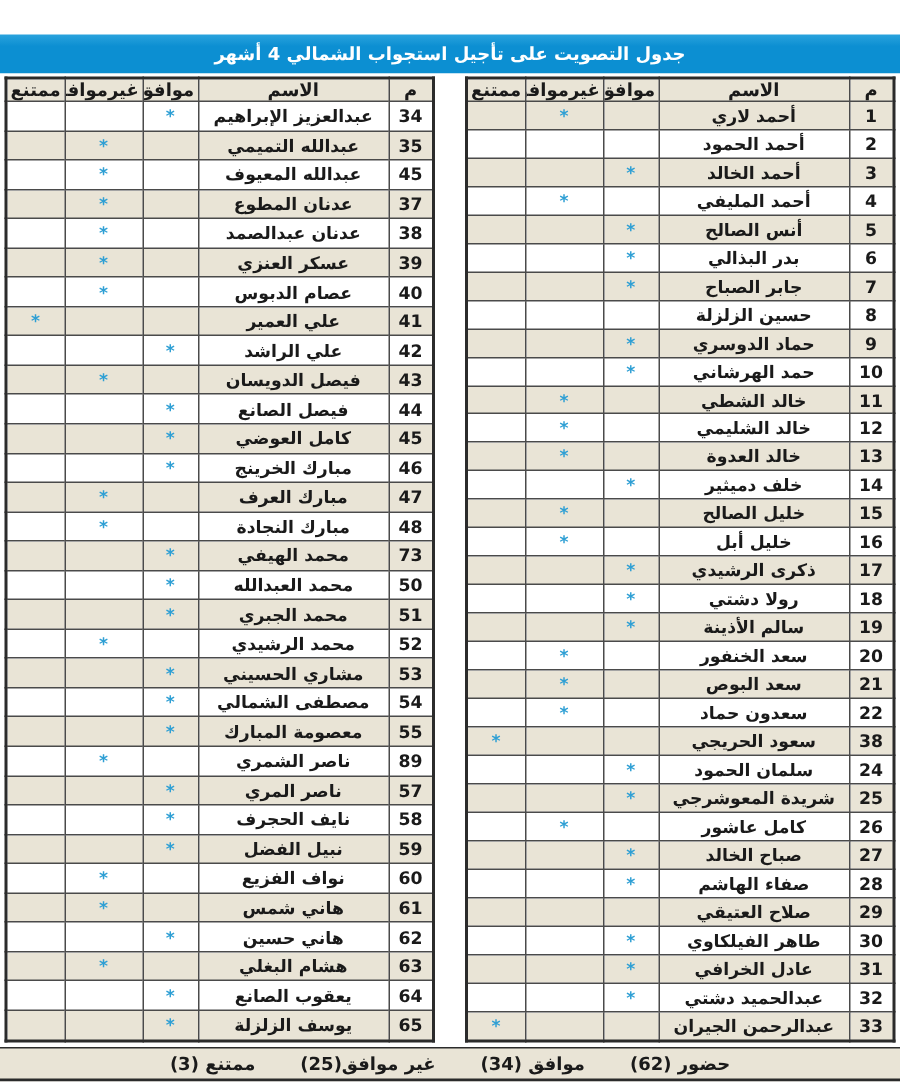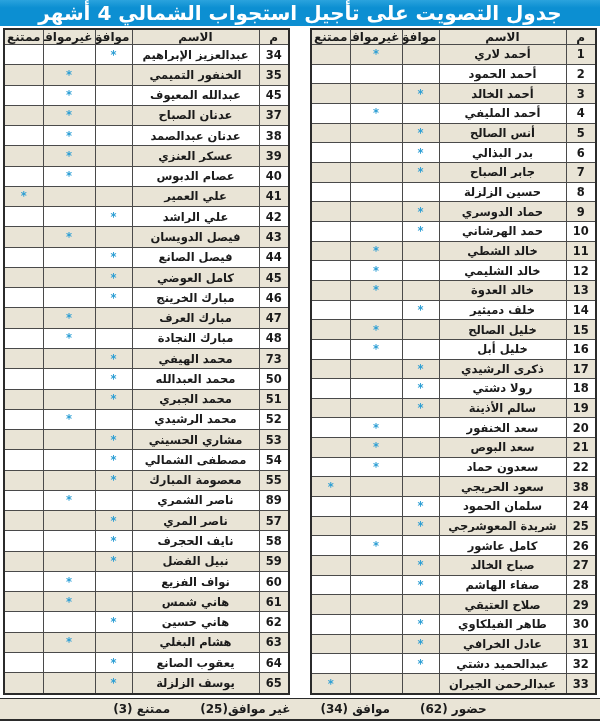--- a/index.html
+++ b/index.html
@@ -19,22 +19,23 @@
     color:var(--text);
     overflow:hidden;
   }
   .page{width:600px;height:721px;display:flex;flex-direction:column;}
 
   .title-bar{
     height:26px;flex:0 0 26px;
     background:linear-gradient(to bottom,#2aa3dd 0%,var(--title-bg) 30%,var(--title-bg) 100%);
     color:#fff;
     display:flex;align-items:center;justify-content:center;
-    font-weight:bold;font-size:20px;
+    font-weight:bold;font-size:12px;
     letter-spacing:0px;
+    margin-top:23px;
   }
 
   .tables-area{
     flex:1 1 auto;
     display:flex;
     flex-direction:row; 
     justify-content:space-between;
     padding:2px 3px 3px 3px;
     background:#fff;
   }
@@ -365,35 +366,35 @@
         <tbody id="tbody-left">
             <tr class="white">
               <td>34</td>
               <td>عبدالعزيز الإبراهيم</td>
               <td class="mark">*</td>
               <td></td>
               <td></td>
             </tr>
             <tr class="beige">
               <td>35</td>
-              <td>الخنفور التميمي</td>
+              <td>عبدالله التميمي</td>
               <td></td>
               <td class="mark">*</td>
               <td></td>
             </tr>
             <tr class="white">
               <td>45</td>
               <td>عبدالله المعيوف</td>
               <td></td>
               <td class="mark">*</td>
               <td></td>
             </tr>
             <tr class="beige">
               <td>37</td>
-              <td>عدنان الصباح</td>
+              <td>عدنان المطوع</td>
               <td></td>
               <td class="mark">*</td>
               <td></td>
             </tr>
             <tr class="white">
               <td>38</td>
               <td>عدنان عبدالصمد</td>
               <td></td>
               <td class="mark">*</td>
               <td></td>

